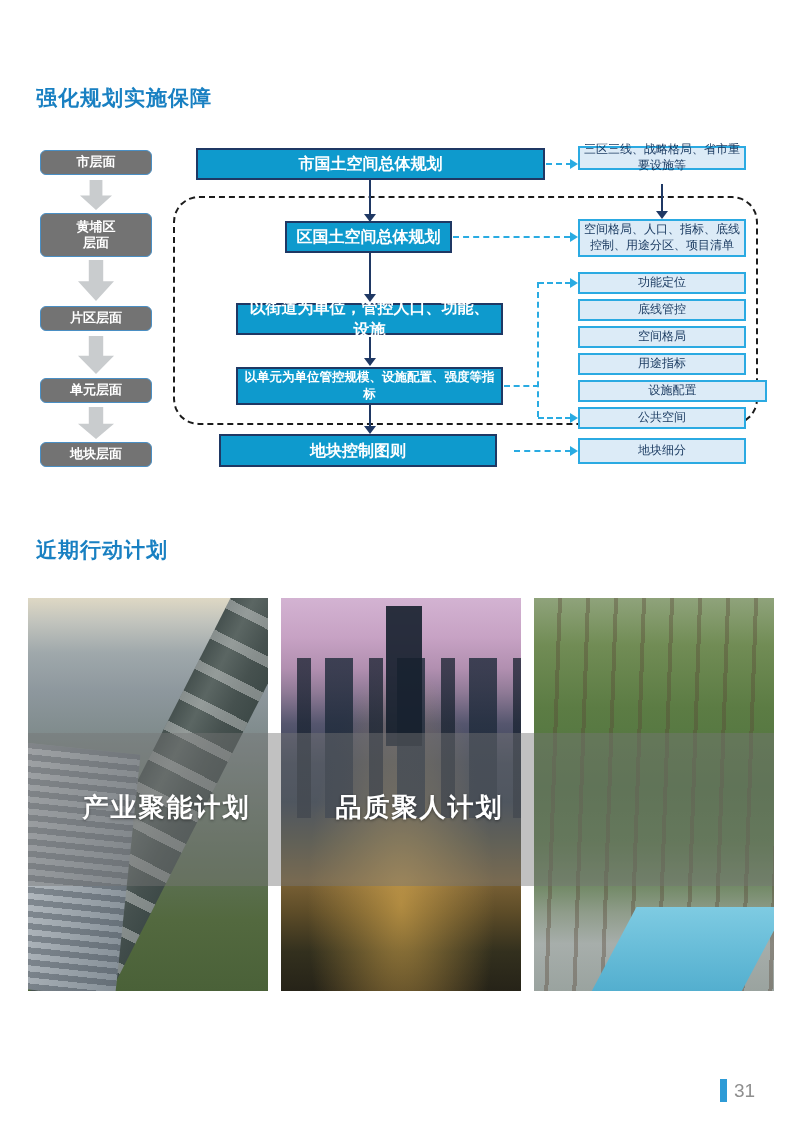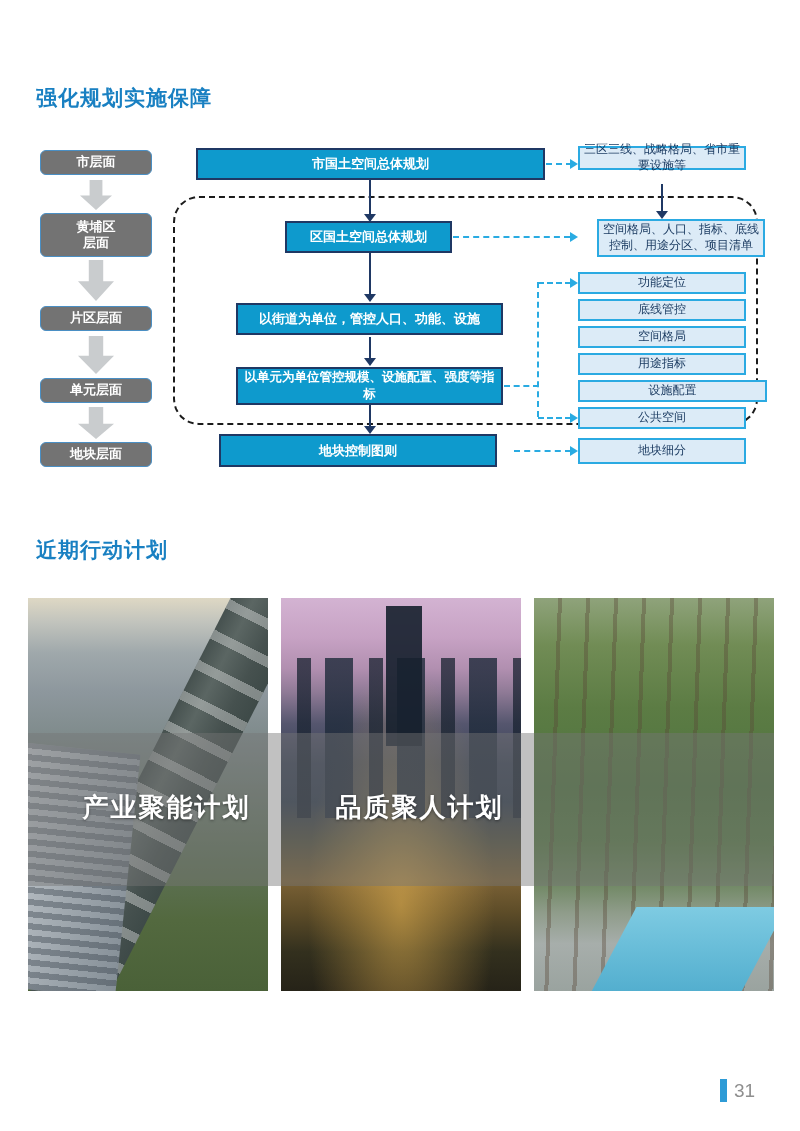--- a/index.html
+++ b/index.html
@@ -11,21 +11,21 @@
   #title1{top:84px;}
   #title2{top:536px;}
 
   
   .lvl{position:absolute;left:40px;width:110px;background:#737373;border:1px solid #4a8fc4;border-radius:6px;
        color:#fff;font-weight:bold;font-size:13px;display:flex;align-items:center;justify-content:center;
        text-align:center;white-space:pre-line;line-height:1.25;}
   .blockarrow{position:absolute;background:#C9CCCE;filter:drop-shadow(0 0 1px #5d5d5d);
        clip-path:polygon(30% 0,70% 0,70% 52%,100% 52%,50% 100%,0 52%,30% 52%);}
   .boxdark{position:absolute;background:#0E9ACD;border:2px solid #1F3864;color:#fff;font-weight:bold;
-       font-size:13px;display:flex;align-items:center;justify-content:center;text-align:center;
+       font-size:16px;display:flex;align-items:center;justify-content:center;text-align:center;
        line-height:1.35;padding:0 4px;box-sizing:border-box;}
   .boxlight{position:absolute;background:#DCEBF7;border:2px solid #2BAAE2;color:#17375E;
        font-size:12px;display:flex;align-items:center;justify-content:center;text-align:center;
        line-height:1.3;padding:0 3px;box-sizing:border-box;}
   .dashedframe{position:absolute;left:173px;top:196px;width:585px;height:229px;
        border:2px dashed #1b1b1b;border-radius:26px;box-sizing:border-box;}
 
   
   .vnavy{position:absolute;width:2px;background:#1F3864;}
   .ah-down{position:absolute;width:0;height:0;border-left:6px solid transparent;
@@ -89,21 +89,21 @@
 
   <div class="dashedframe"></div>
 
   <div class="boxdark" style="left:196px;top:148px;width:349px;height:32px;">市国土空间总体规划</div>
   <div class="boxdark" style="left:285px;top:221px;width:167px;height:32px;">区国土空间总体规划</div>
   <div class="boxdark" style="left:236px;top:303px;width:267px;height:32px;">以街道为单位，管控人口、功能、设施</div>
   <div class="boxdark" style="left:236px;top:367px;width:267px;height:38px;font-size:12.5px;">以单元为单位管控规模、设施配置、强度等指标</div>
   <div class="boxdark" style="left:219px;top:434px;width:278px;height:33px;">地块控制图则</div>
 
   <div class="boxlight" style="left:578px;top:146px;width:168px;height:24px;">三区三线、战略格局、省市重要设施等</div>
-  <div class="boxlight" style="left:597px;top:219px;width:168px;height:38px;">空间格局、人口、指标、底线控制、用途分区、项目清单</div>
+  <div class="boxlight" style="left:578px;top:219px;width:168px;height:38px;">空间格局、人口、指标、底线控制、用途分区、项目清单</div>
   <div class="boxlight" style="left:578px;top:272px;width:168px;height:22px;">功能定位</div>
   <div class="boxlight" style="left:578px;top:299px;width:168px;height:22px;">底线管控</div>
   <div class="boxlight" style="left:578px;top:326px;width:168px;height:22px;">空间格局</div>
   <div class="boxlight" style="left:578px;top:353px;width:168px;height:22px;">用途指标</div>
   <div class="boxlight" style="left:578px;top:380px;width:189px;height:22px;">设施配置</div>
   <div class="boxlight" style="left:578px;top:407px;width:168px;height:22px;">公共空间</div>
   <div class="boxlight" style="left:578px;top:438px;width:168px;height:26px;">地块细分</div>
 
   <div class="vnavy" style="left:369px;top:180px;height:36px;"></div>
   <div class="ah-down" style="left:364px;top:214px;"></div>

